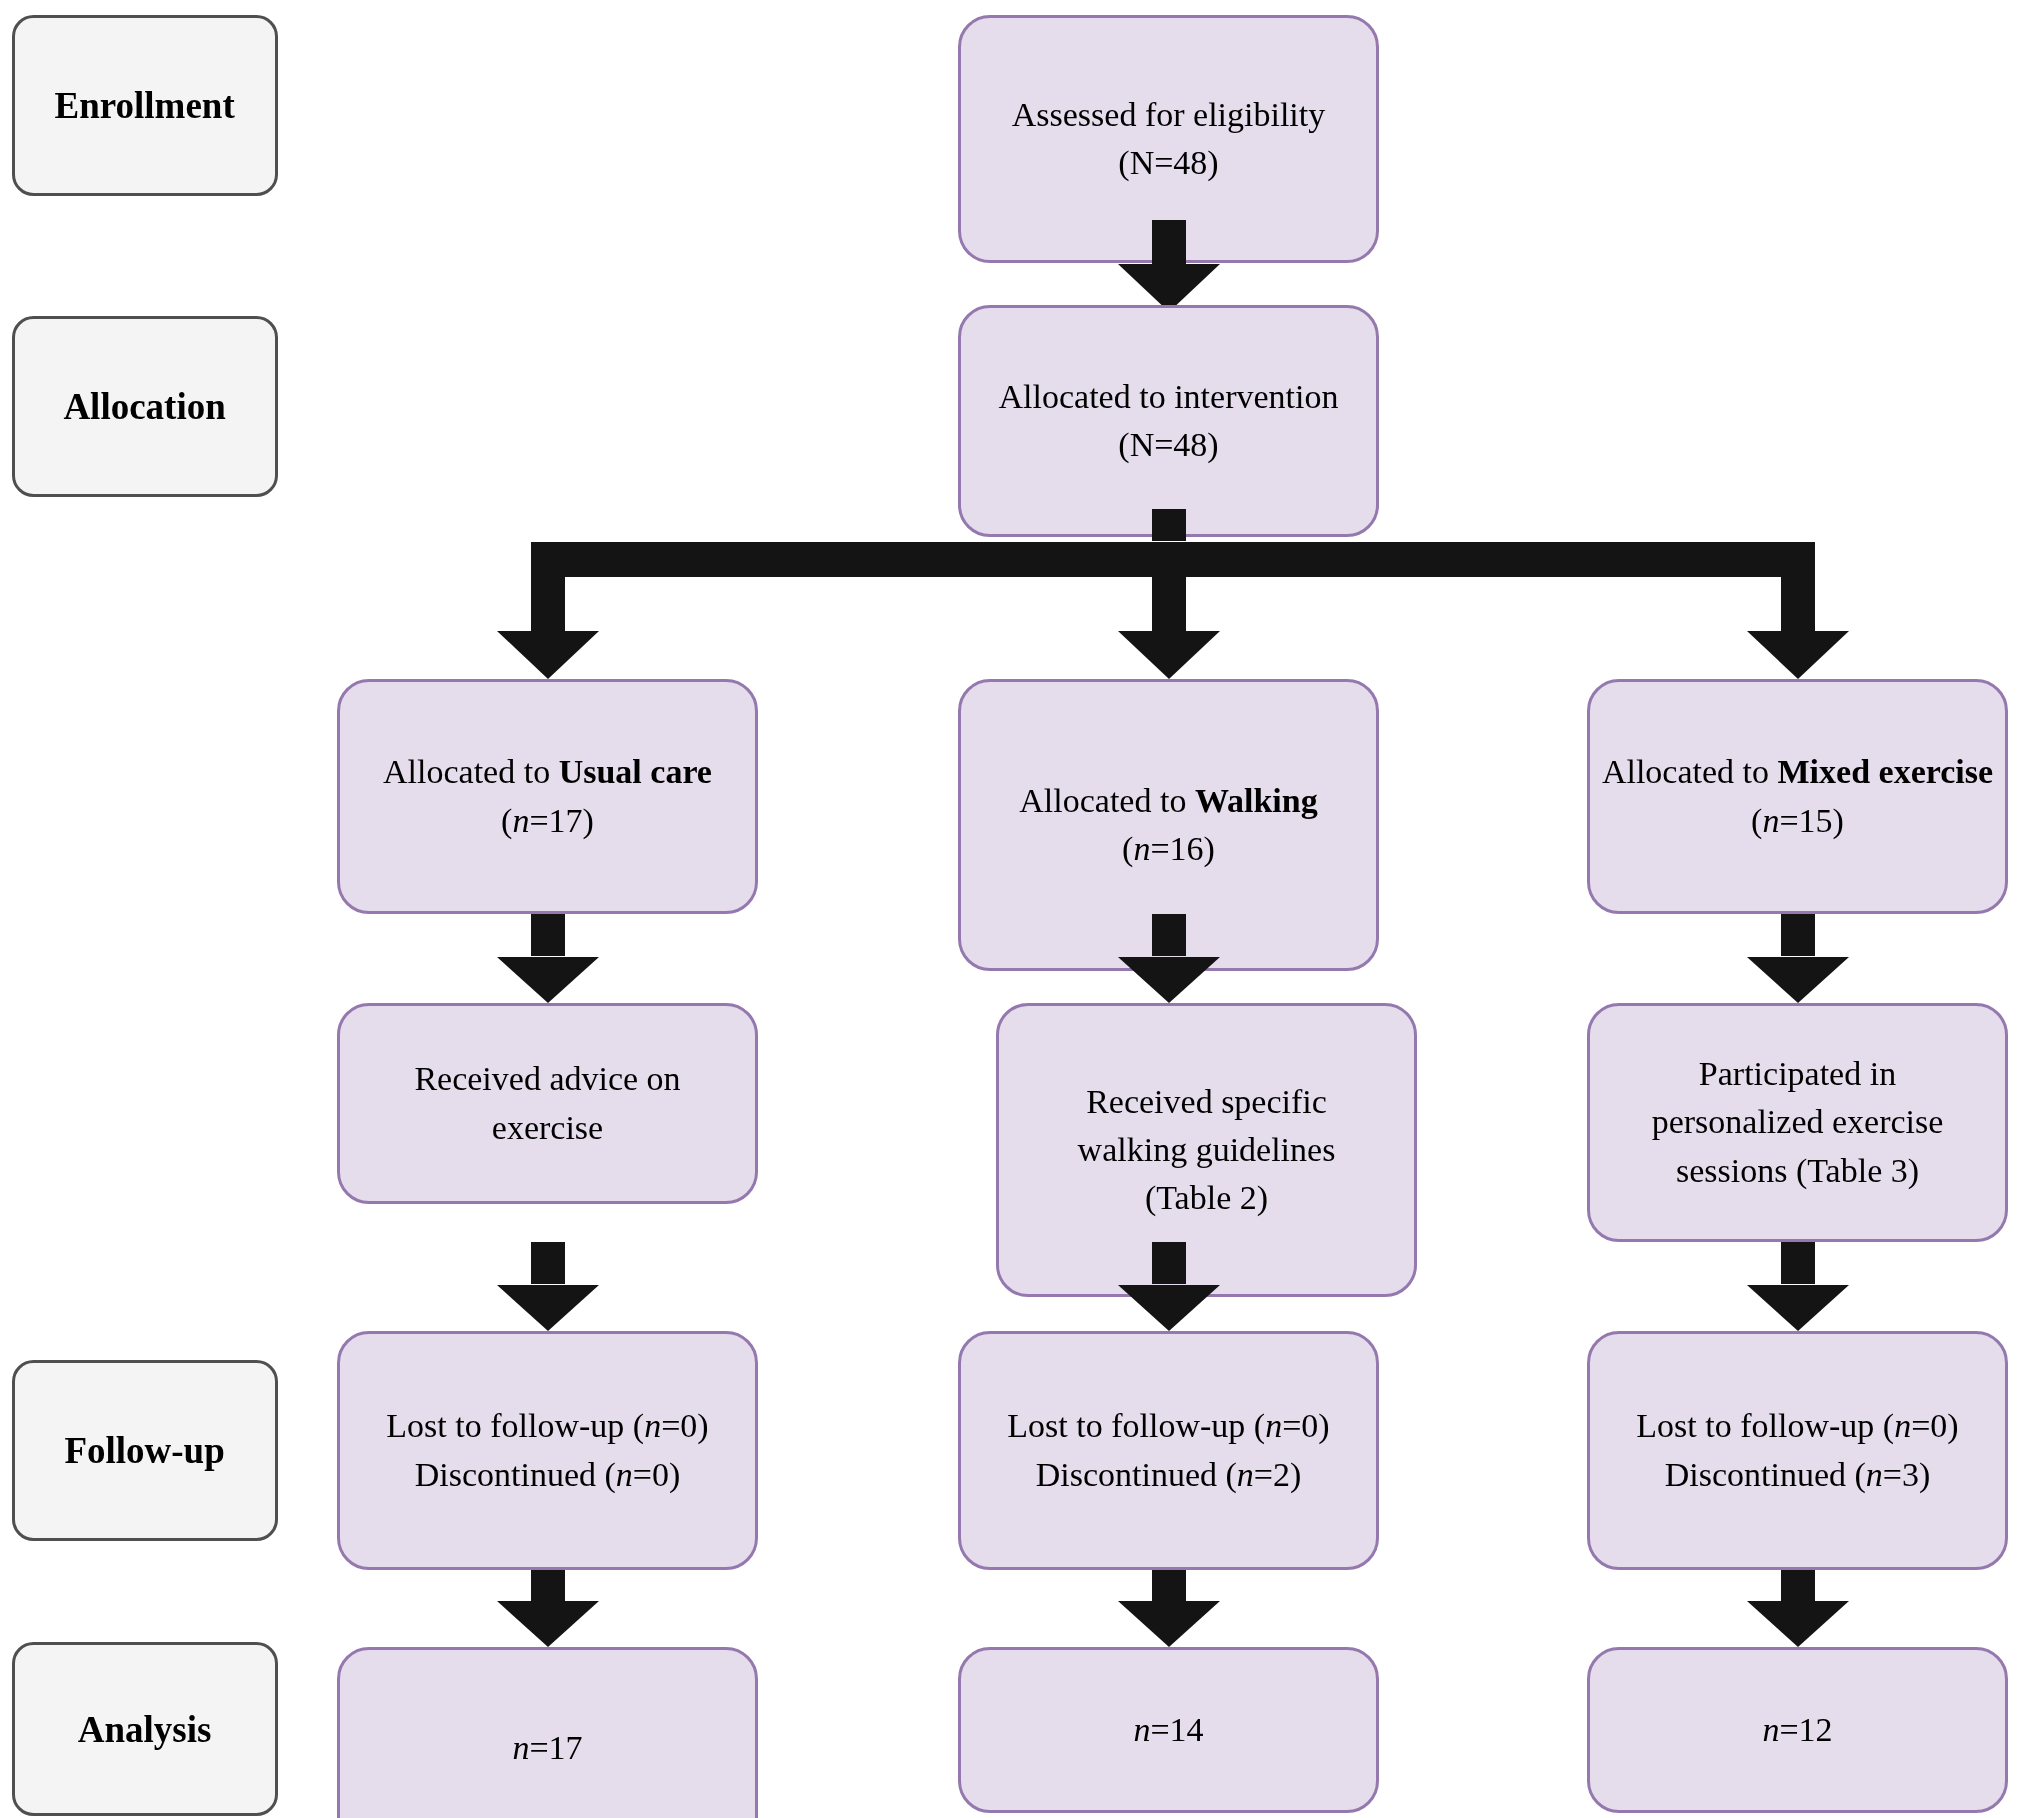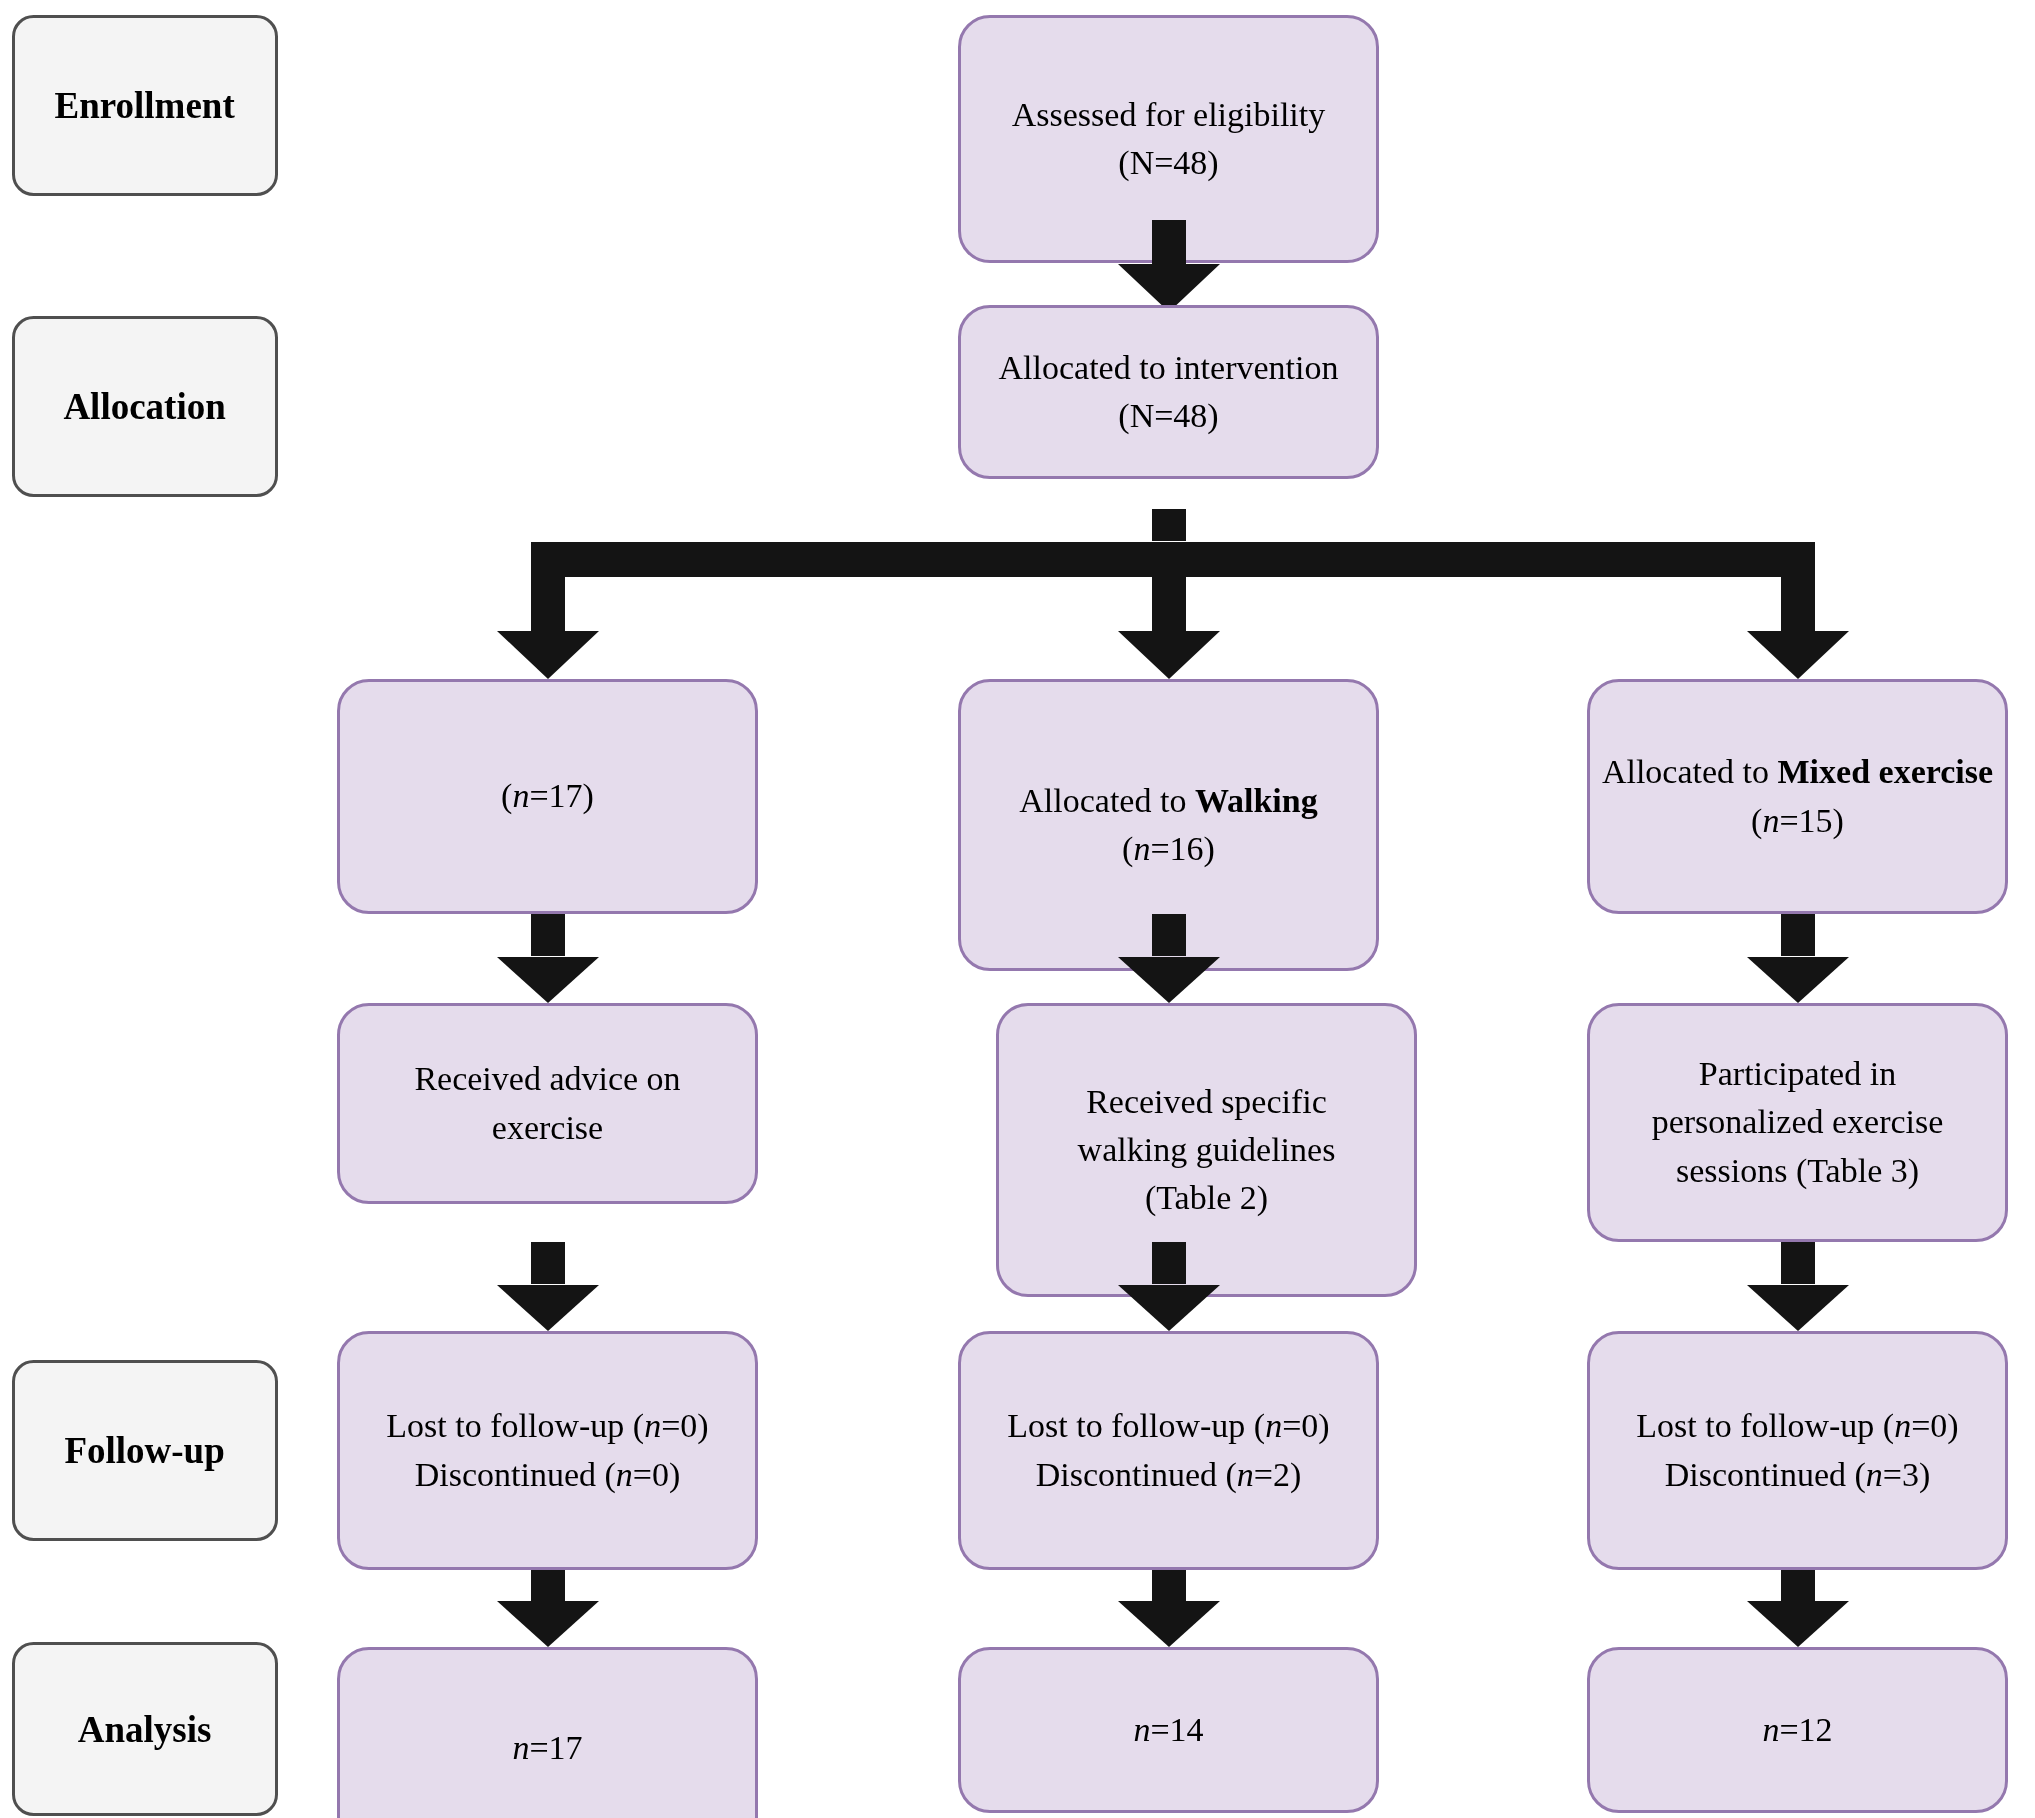--- a/index.html
+++ b/index.html
@@ -63,35 +63,36 @@
   <div class="stage" style="top:1642px;height:174px">Analysis</div>
 
   <div class="pbox" style="left:958px;top:15.4px;height:248px">
     <div class="line">Assessed for eligibility</div>
     <div class="line">(N=48)</div>
   </div>
 
   <div class="stem" style="left:1152px;top:220px;height:44px"></div>
   <div class="head" style="left:1118px;top:264px"></div>
 
-  <div class="pbox" style="left:958px;top:305px;height:174px">
+  <div class="pbox" style="left:958px;top:305px;height:232px">
     <div class="line">Allocated to intervention</div>
     <div class="line">(N=48)</div>
   </div>
 
   <div class="stem" style="left:1152px;top:509px;height:32px"></div>
   <div class="hbar" style="left:531px;top:542px;width:1284px"></div>
   <div class="stem" style="left:531px;top:577px;height:54px"></div>
   <div class="stem" style="left:1152px;top:577px;height:54px"></div>
   <div class="stem" style="left:1781px;top:577px;height:54px"></div>
   <div class="head" style="left:497px;top:631px"></div>
   <div class="head" style="left:1118px;top:631px"></div>
   <div class="head" style="left:1747px;top:631px"></div>
 
   <div class="pbox" style="left:337px;top:679px;height:235px">
+    <div class="line"><span>Allocated to </span><b>Usual care</b></div>
     <div class="line"><span>(</span><i>n</i><span>=17)</span></div>
   </div>
   <div class="pbox" style="left:958px;top:679px;height:292px">
     <div class="line"><span>Allocated to </span><b>Walking</b></div>
     <div class="line"><span>(</span><i>n</i><span>=16)</span></div>
   </div>
   <div class="pbox" style="left:1587px;top:679px;height:235px">
     <div class="line wrap"><span>Allocated to </span><b>Mixed exercise</b></div>
     <div class="line"><span>(</span><i>n</i><span>=15)</span></div>
   </div>

